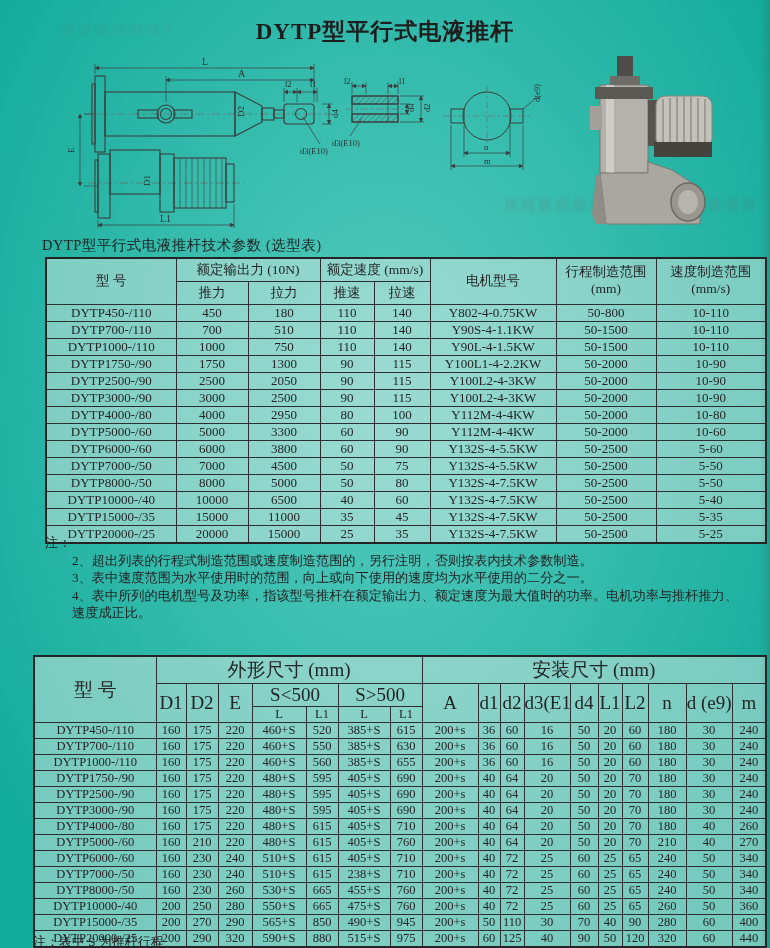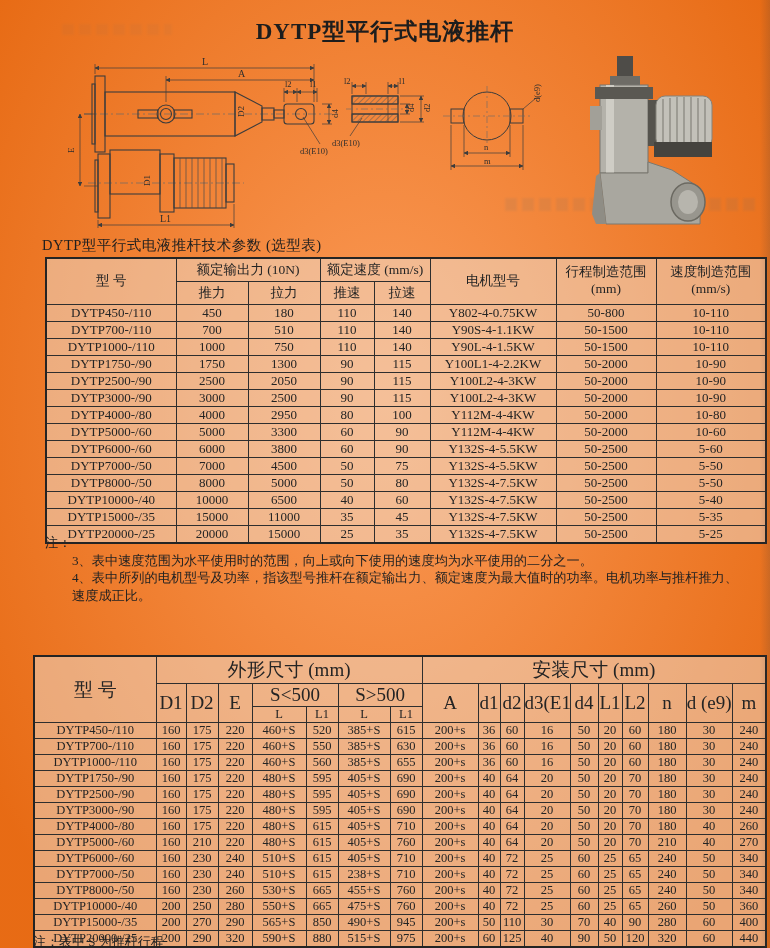--- a/index.html
+++ b/index.html
@@ -1,19 +1,19 @@
 <!DOCTYPE html>
 <html><head>
 <meta charset="utf-8">
 <style>
   * { margin:0; padding:0; box-sizing:border-box; }
   html,body { width:770px; height:948px; }
   .page {
     position:relative; width:770px; height:948px; overflow:hidden;
-    background:#f97316;
+    background:#14b8a6;
     font-family:"Liberation Serif","DejaVu Serif",serif;
     color:#242424;
   }
   .page::before{ content:""; position:absolute; inset:0; pointer-events:none;
     background:radial-gradient(ellipse at 50% 42%, rgba(255,255,255,.28), rgba(0,0,0,.07) 88%); }
   .page::after{ content:""; position:absolute; top:0; right:0; width:10px; height:100%; pointer-events:none;
     background:linear-gradient(to left, rgba(60,60,58,.18), rgba(60,60,58,0)); }
 
   .title { position:absolute; top:16px; left:0; width:100%; text-align:center;
     font-size:23px; font-weight:bold; letter-spacing:1px; color:#1d1d1d; }
@@ -400,20 +400,21 @@
           <td>50-2500</td>
           <td>5-25</td>
         </tr>
       </tbody>
   </table>
 
   <div class="notes">
     <div class="n-first">
       <span class="n-prefix">注：</span>
     </div>
+    <div class="n-item">2、超出列表的行程式制造范围或速度制造范围的，另行注明，否则按表内技术参数制造。</div>
     <div class="n-item">3、表中速度范围为水平使用时的范围，向上或向下使用的速度均为水平使用的二分之一。</div>
     <div class="n-item wrapped" style="white-space:normal">4、表中所列的电机型号及功率，指该型号推杆在额定输出力、额定速度为最大值时的功率。电机功率与推杆推力、速度成正比。</div>
   </div>
 
   <table class="t2">
     <colgroup>
       <col style="width:122px">
         <col style="width:30px">
         <col style="width:32px">
         <col style="width:34px">

